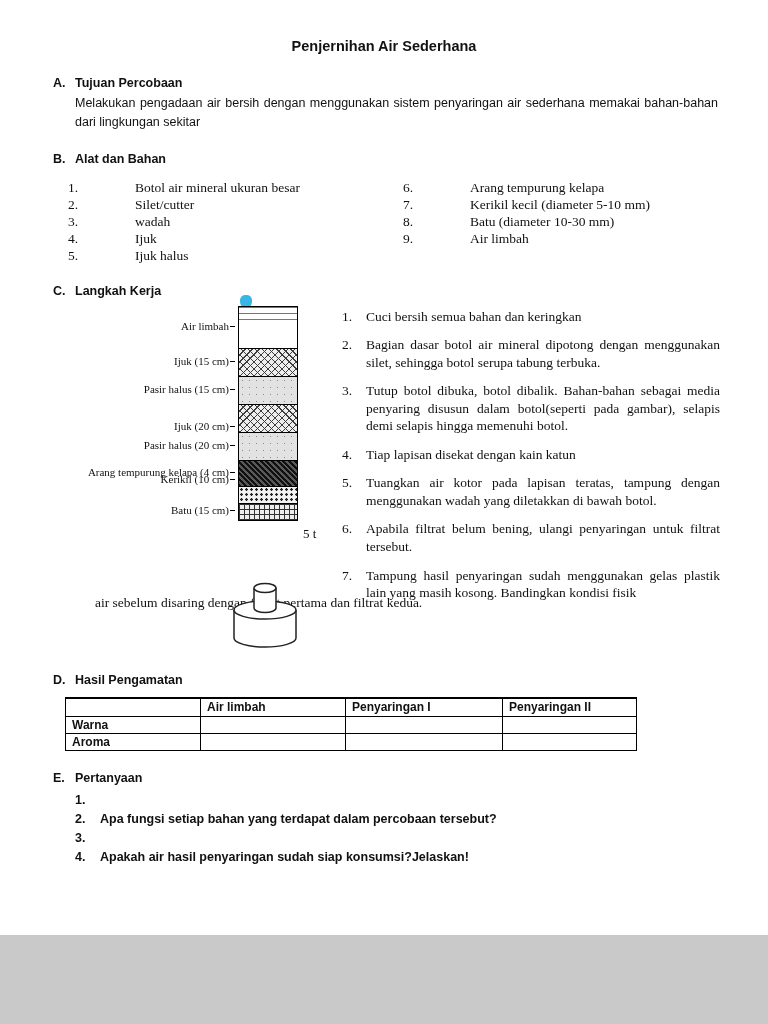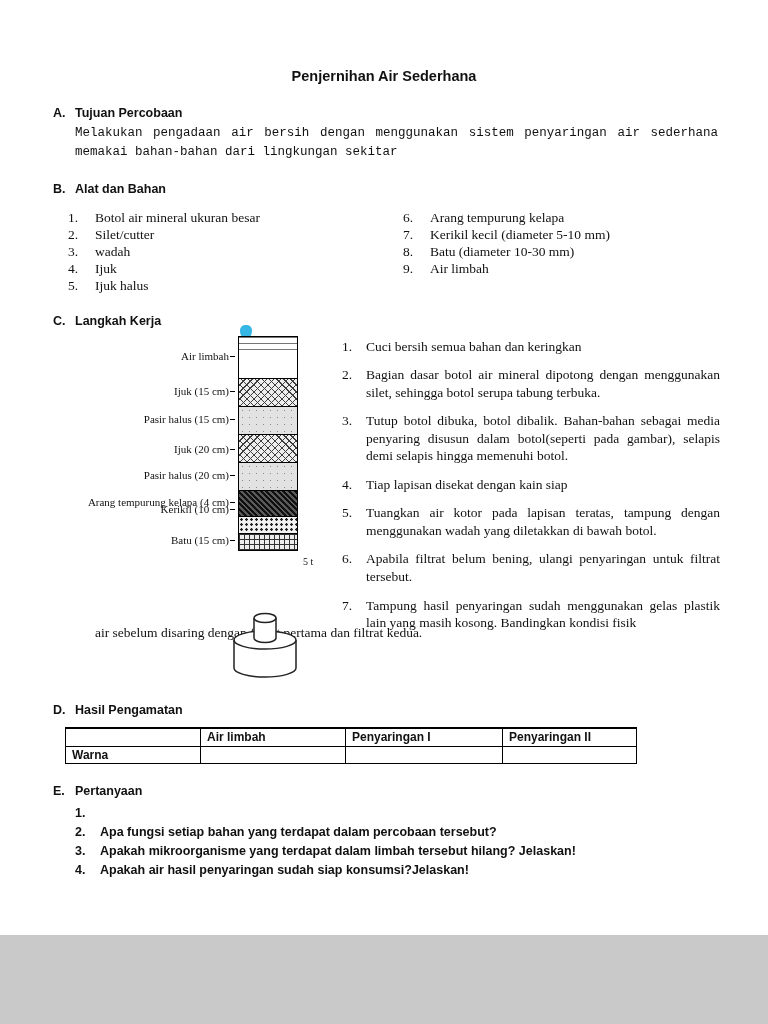--- a/index.html
+++ b/index.html
@@ -8,50 +8,50 @@
     background:#c9c9c9;
     font-family:"Liberation Serif", serif;
     color:#111;
     width:768px;
   }
   .page {
     position:relative;
     width:768px;
     height:935px;
     background:#ffffff;
-    padding-top:68px;
+    padding-top:38px;
     overflow:hidden;
   }
   .doc-title {
     text-align:center;
     font-family:"Liberation Sans", sans-serif;
     font-weight:bold;
     font-size:14.5px;
   }
   .sec-head {
     display:flex;
     font-family:"Liberation Sans", sans-serif;
     font-weight:bold;
     font-size:12.5px;
     margin-left:53px;
   }
   .sec-letter { width:22px; }
   .a-body {
     margin:4px 50px 0 75px;
-    font-family:Liberation Mono, monospace;
+    font-family:Liberation Sans, sans-serif;
     font-size:12.5px;
     line-height:1.5;
     text-align:justify;
   }
   .b-cols { display:flex; margin-left:68px; margin-top:13px; font-size:13.5px; }
   .b-col-left { width:335px; }
   .b-col-right { flex:1; }
   .li-row { display:flex; height:17px; line-height:17px; }
   .li-num { width:27px; }
-  .li-text { flex:1; }
+  .li-text { flex:1;margin-left:40px; }
 
   
   .c-body { position:relative; height:362px; margin-top:0; }
   .bottle {
     position:absolute; left:238px; top:8px; width:60px;
     border:1px solid #000;
   }
   .layer { width:100%; border-bottom:1px solid #000; }
   .layer:last-child { border-bottom:none; }
   .pat-water {
@@ -95,21 +95,21 @@
   .dlabel::after {
     content:""; display:inline-block; width:5px; height:1px;
     background:#000; vertical-align:middle; margin-left:1px;
   }
   .drop-icon {
     position:absolute; left:240px; top:-3px;
     width:12px; height:14px;
     background:#35b6e5;
     border-radius:50% 50% 55% 55% / 40% 40% 60% 60%;
   }
-  .diag-caption { position:absolute; left:303px; top:228px; font-size:10px; }
+  .diag-caption { position:absolute; left:303px; top:228px; font-size:13px; }
   .steps { margin-left:342px; width:378px; padding-top:10px; font-size:13.5px; }
   .step-row { display:flex; margin-bottom:11px; line-height:1.3; text-align:justify; }
   .step-num { width:24px; flex:0 0 24px; }
   .step-text { flex:1; }
   .step7-cont {
     position:absolute; left:95px; top:297px;
     font-size:13.5px; white-space:nowrap;
   }
   .cylinder { position:absolute; left:230px; top:282px; z-index:3; }
 
@@ -218,21 +218,21 @@
       <div class="layer pat-ijuk" style="height:28px"></div>
       <div class="layer pat-pasir" style="height:28px"></div>
       <div class="layer pat-arang" style="height:26px"></div>
       <div class="layer pat-kerikil" style="height:17px"></div>
       <div class="layer pat-batu" style="height:16px"></div>
     </div>
 
     <div class="dlabel" style="top:22px">Air limbah</div>
     <div class="dlabel" style="top:57px">Ijuk (15 cm)</div>
     <div class="dlabel" style="top:85px">Pasir halus (15 cm)</div>
-    <div class="dlabel" style="top:115px">Ijuk (20 cm)</div>
+    <div class="dlabel" style="top:122px">Ijuk (20 cm)</div>
     <div class="dlabel" style="top:141px">Pasir halus (20 cm)</div>
     <div class="dlabel" style="top:168px">Arang tempurung kelapa (4 cm)</div>
     <div class="dlabel" style="top:175px">Kerikil (10 cm)</div>
     <div class="dlabel" style="top:206px">Batu (15 cm)</div>
 
     <div class="diag-caption">5 t</div>
 
     <div class="steps">
       <div class="step-row">
           <span class="step-num">1.</span>
@@ -241,21 +241,21 @@
       <div class="step-row">
           <span class="step-num">2.</span>
           <span class="step-text">Bagian dasar botol air mineral dipotong dengan menggunakan silet, sehingga botol serupa tabung terbuka.</span>
         </div>
       <div class="step-row">
           <span class="step-num">3.</span>
           <span class="step-text">Tutup botol dibuka, botol dibalik. Bahan-bahan sebagai media penyaring disusun dalam botol(seperti pada gambar), selapis demi selapis hingga memenuhi botol.</span>
         </div>
       <div class="step-row">
           <span class="step-num">4.</span>
-          <span class="step-text">Tiap lapisan disekat dengan kain siap</span>
+          <span class="step-text">Tiap lapisan disekat dengan kain katun</span>
         </div>
       <div class="step-row">
           <span class="step-num">5.</span>
           <span class="step-text">Tuangkan air kotor pada lapisan teratas, tampung dengan menggunakan wadah yang diletakkan di bawah botol.</span>
         </div>
       <div class="step-row">
           <span class="step-num">6.</span>
           <span class="step-text">Apabila filtrat belum bening, ulangi penyaringan untuk filtrat tersebut.</span>
         </div>
       <div class="step-row">
@@ -288,38 +288,43 @@
       <th class="col1">Air limbah</th>
       <th class="col2">Penyaringan I</th>
       <th class="col3">Penyaringan II</th>
     </tr>
     <tr>
       <td>Warna</td>
       <td></td>
       <td></td>
       <td></td>
     </tr>
+    <tr>
+      <td>Aroma</td>
+      <td></td>
+      <td></td>
+      <td></td>
+    </tr>
   </tbody>
     </table>
 
   <div class="sec-head mt-e">
     <span class="sec-letter">E.</span>
     <span>Pertanyaan</span>
   </div>
   <div class="q-list">
     <div class="q-row">
         <span class="q-num">1.</span>
       </div>
     <div class="q-row">
         <span class="q-num">2.</span>
         <span>Apa fungsi setiap bahan yang terdapat dalam percobaan tersebut?</span>
       </div>
     <div class="q-row">
         <span class="q-num">3.</span>
-        <span>Apakah mikroorganisme yang terdapat dalam limbah tersebut hilang? Jelaskan!</span>
       </div>
     <div class="q-row">
         <span class="q-num">4.</span>
         <span>Apakah air hasil penyaringan sudah siap konsumsi?Jelaskan!</span>
       </div>
   </div>
 
 </div>
 
 </body></html>

